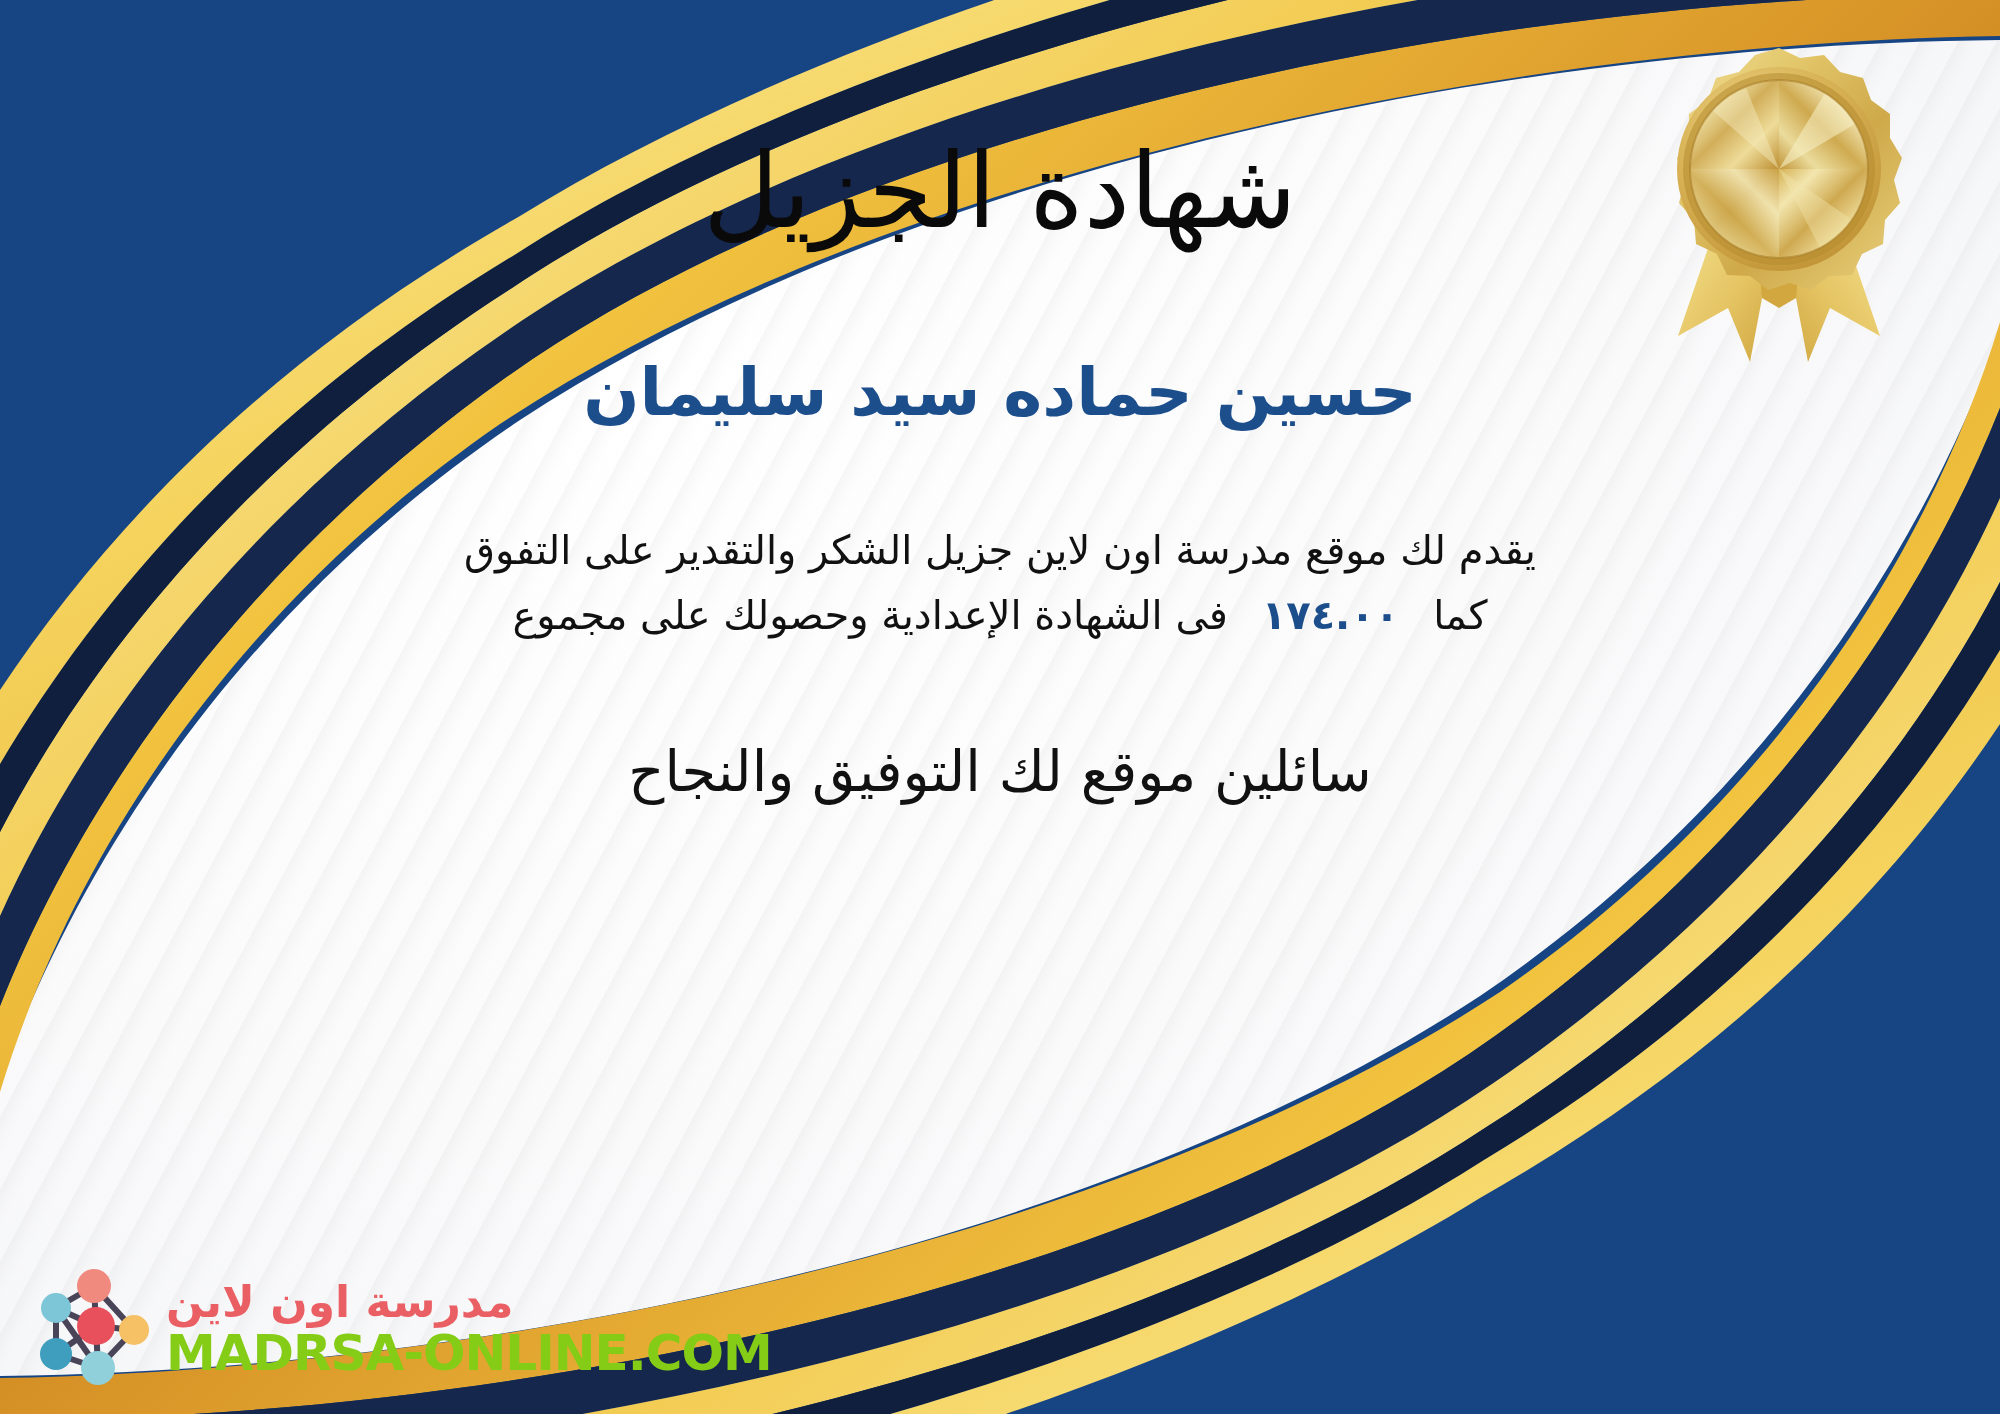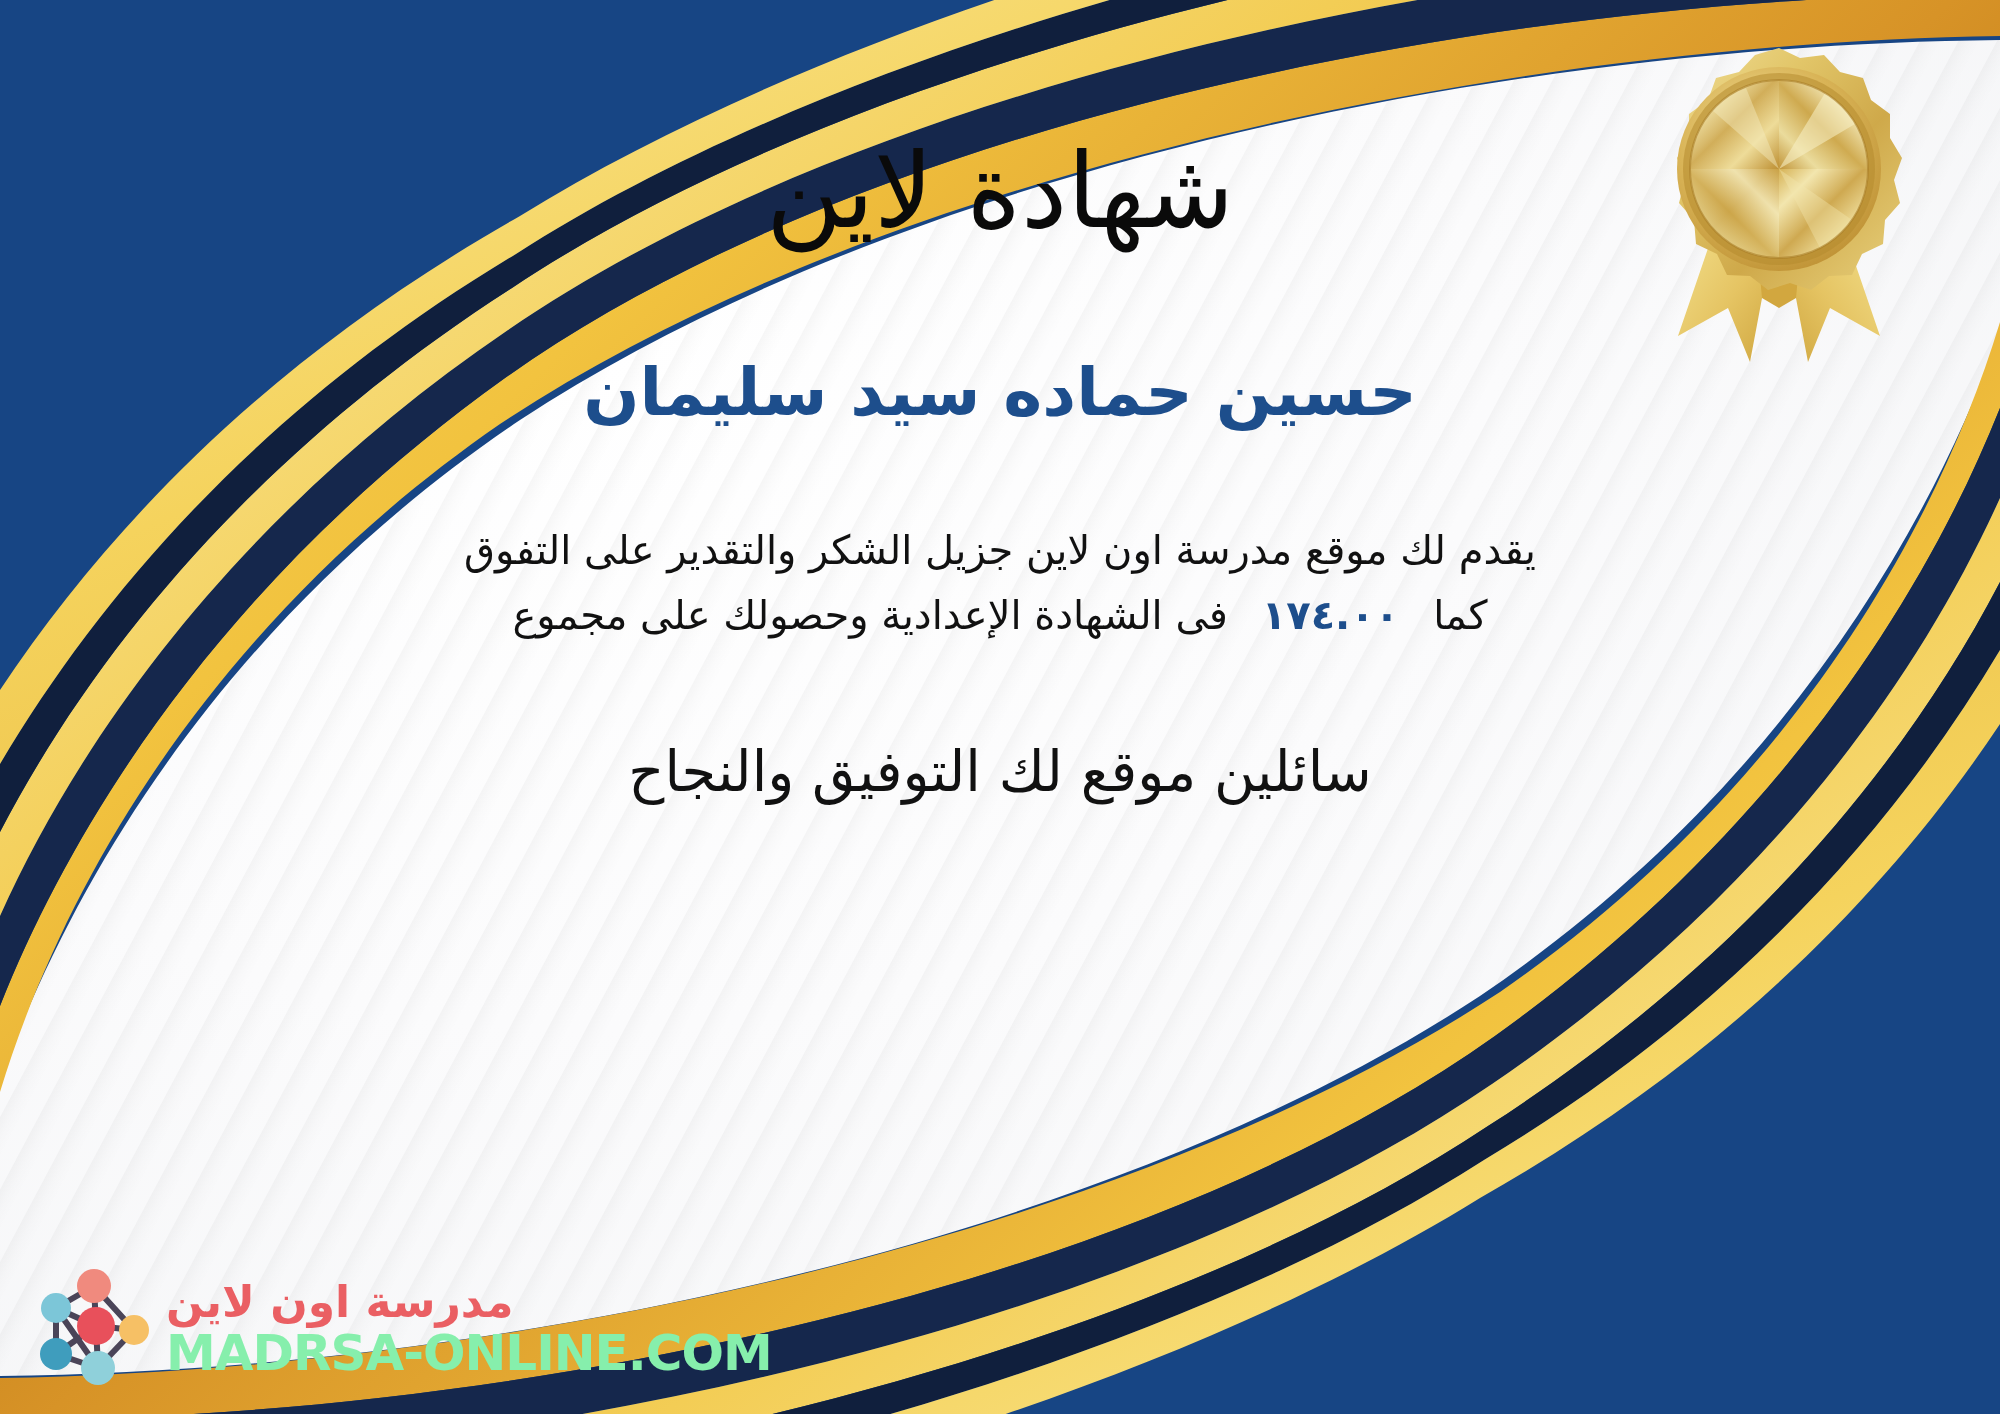--- a/index.html
+++ b/index.html
@@ -116,21 +116,21 @@
   .brand-ar {
     font-size:44px;
     font-weight:700;
     color:#ea5f63;
     line-height:1.05;
     letter-spacing:0px;
   }
   .brand-url {
     font-size:50px;
     font-weight:700;
-    color:#86efac;
+    color:#84cc16;
     letter-spacing:-1px;
     direction:ltr;
     line-height:1.1;
     font-family:"DejaVu Sans","Liberation Sans",sans-serif;
   }
   .brand-mark { width:132px; height:132px; flex:0 0 132px; }
 </style>
 </head>
 <body>
 
@@ -273,21 +273,21 @@
         <path d="M125,129 L171,53 A89,89 0 0,1 201,84 Z" fill="#f8f0c6" opacity="0.55"></path>
         <path d="M125,129 L58,70 A89,89 0 0,1 92,48 Z" fill="#f5ecbe" opacity="0.45"></path>
         <path d="M125,129 L198,180 A89,89 0 0,1 166,208 Z" fill="#f2e5ad" opacity="0.4"></path>
       </g>
       <circle cx="125" cy="129" r="89" fill="none" stroke="#a87d26" stroke-width="2" opacity="0.6"></circle>
     </svg>
   </div>
 
   <div class="content">
 
-    <div class="cert-title">شهادة لاين</div>
+    <div class="cert-title">شهادة الجزيل</div>
 
     <div class="student-name">حسين حماده سيد سليمان</div>
 
     <div class="body-block">
       <div class="body-line">يقدم لك موقع مدرسة اون لاين جزيل الشكر  والتقدير على التفوق</div>
 
       <div class="body-line">
         <span>كما</span><span class="score">١٧٤.٠٠</span><span>فى الشهادة الإعدادية وحصولك على مجموع</span>
       </div>
 

